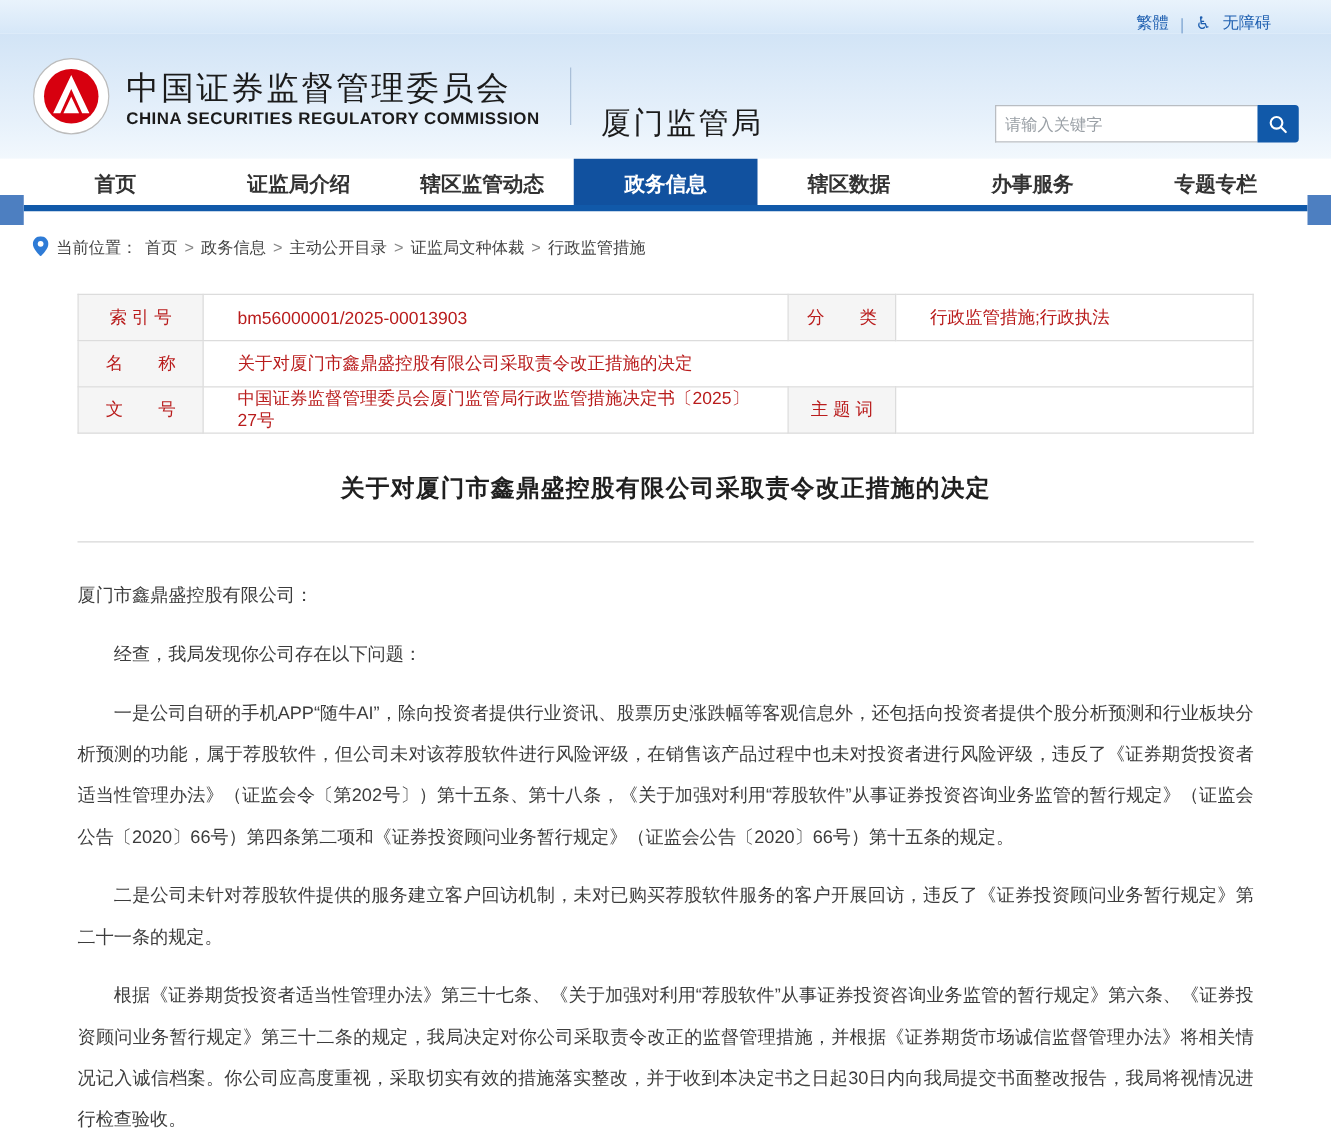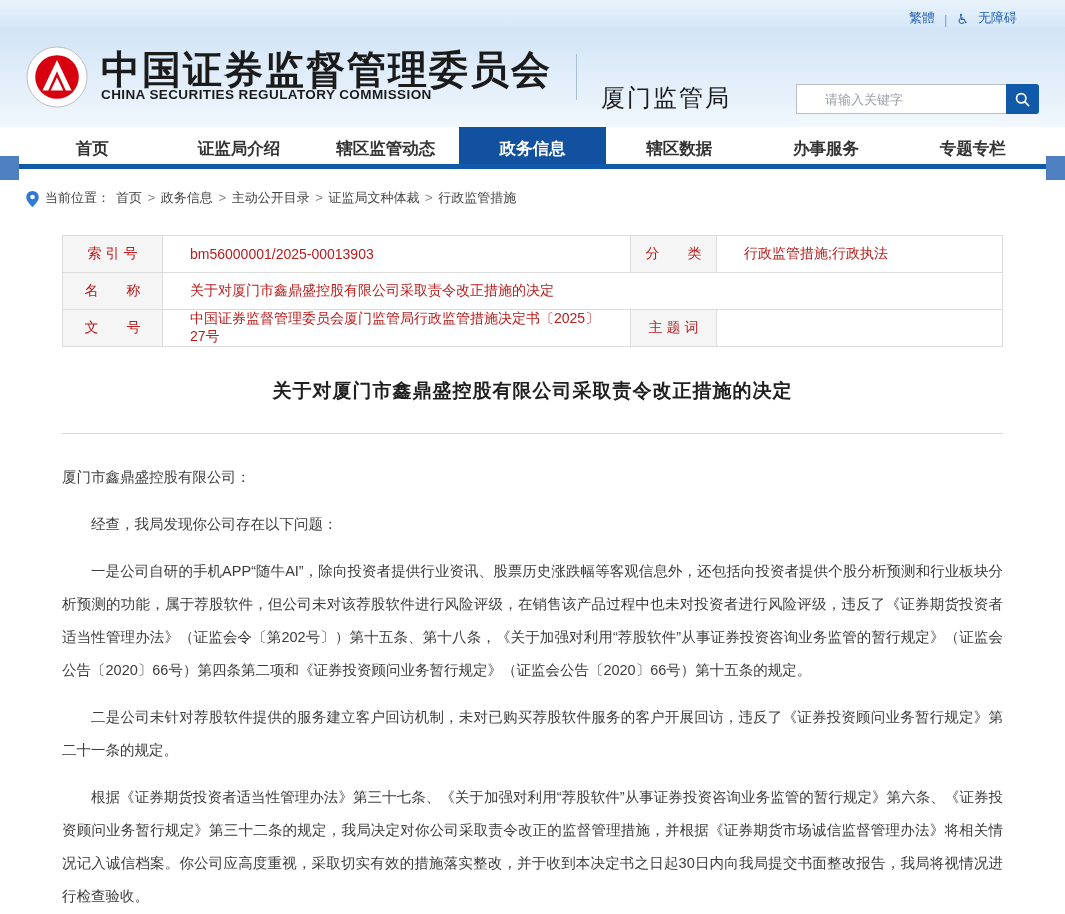--- a/index.html
+++ b/index.html
@@ -11,43 +11,43 @@
     display:flex; justify-content:flex-end; align-items:flex-end; gap:9px;
     padding-right:48px; font-size:13px; color:#1e5fb0; }
   .topbar a { color:#1e5fb0; text-decoration:none; cursor:pointer; }
   .topbar .sep { color:#7fa6d2; }
   .wheel-icon { font-size:14px; color:#1e5fb0; }
 
   
   .header { height:100px; background:linear-gradient(180deg,#d2e4f6 0%,#e7f1fb 70%,#f2f8fd 100%);
     display:flex; align-items:center; padding:0 26px; position:relative; }
   .logo { width:62px; height:62px; flex:0 0 62px; margin-right:13px; }
-  .org-cn { font-size:39px; font-weight:bold; color:#1b1b1b; letter-spacing:2px; line-height:34px; }
+  .org-cn { font-size:26px; font-weight:normal; color:#1b1b1b; letter-spacing:2px; line-height:34px; }
   .org-en { font-size:13.5px; font-weight:bold; color:#1b1b1b; letter-spacing:0.4px; }
   .hdr-divider { width:1px; height:46px; background:#a9bfd8; margin:0 24px; }
   .bureau { font-size:24px; font-weight:normal; color:#1b1b1b; letter-spacing:2px;margin-top:42px; }
   .search { position:absolute; right:26px; top:57px; display:flex; }
   .search input { width:210px; height:30px; border:1px solid #b9bdc2; border-right:none;
-    background:#fff; padding:0 28px; font-size:13px; color:#333; outline:none;
+    background:#fff; padding:0 7px; font-size:13px; color:#333; outline:none;
     font-family:"Liberation Sans","DejaVu Sans",sans-serif; }
   .search input::placeholder { color:#9aa0a6; }
   .search button { width:33px; height:30px; background:#1159a9; border:none; cursor:pointer;
     display:flex; align-items:center; justify-content:center; border-radius:0 3px 3px 0; }
 
   
   .nav { position:relative; height:47px; background:#fff; }
   .nav-side { position:absolute; bottom:-6px; width:19px; height:24px; background:#4d7fc1; }
   .nav-side.left { left:0; } .nav-side.right { right:0; }
   .nav-inner { margin:0 19px; height:42px; border-bottom:5px solid #1159a9; display:flex; }
   .nav-item { flex:1; text-align:center; line-height:42px; font-size:16.5px; font-weight:bold;
     color:#333; text-decoration:none; cursor:pointer; }
   .nav-item.active { background:#11519f; color:#fff; }
 
   
-  .breadcrumb { display:flex; align-items:flex-end; gap:6px; padding:15px 26px 8px;
+  .breadcrumb { display:flex; align-items:flex-start; gap:6px; padding:15px 26px 8px;
     font-size:13px; color:#444; }
   .breadcrumb a { color:#444; text-decoration:none; cursor:pointer; }
   .crumb-sep { color:#888; margin:0 2px; }
   .pin-icon { width:13px; height:16px; }
 
   
   .content { padding:20px 62px 0; }
   table.meta { width:100%; border-collapse:collapse; font-size:14px; table-layout:fixed; }
   table.meta td { border:1px solid #dcdcdc; height:37px; color:#b91c1c; }
   td.lbl { background:#f5f5f5; text-align:center; }

